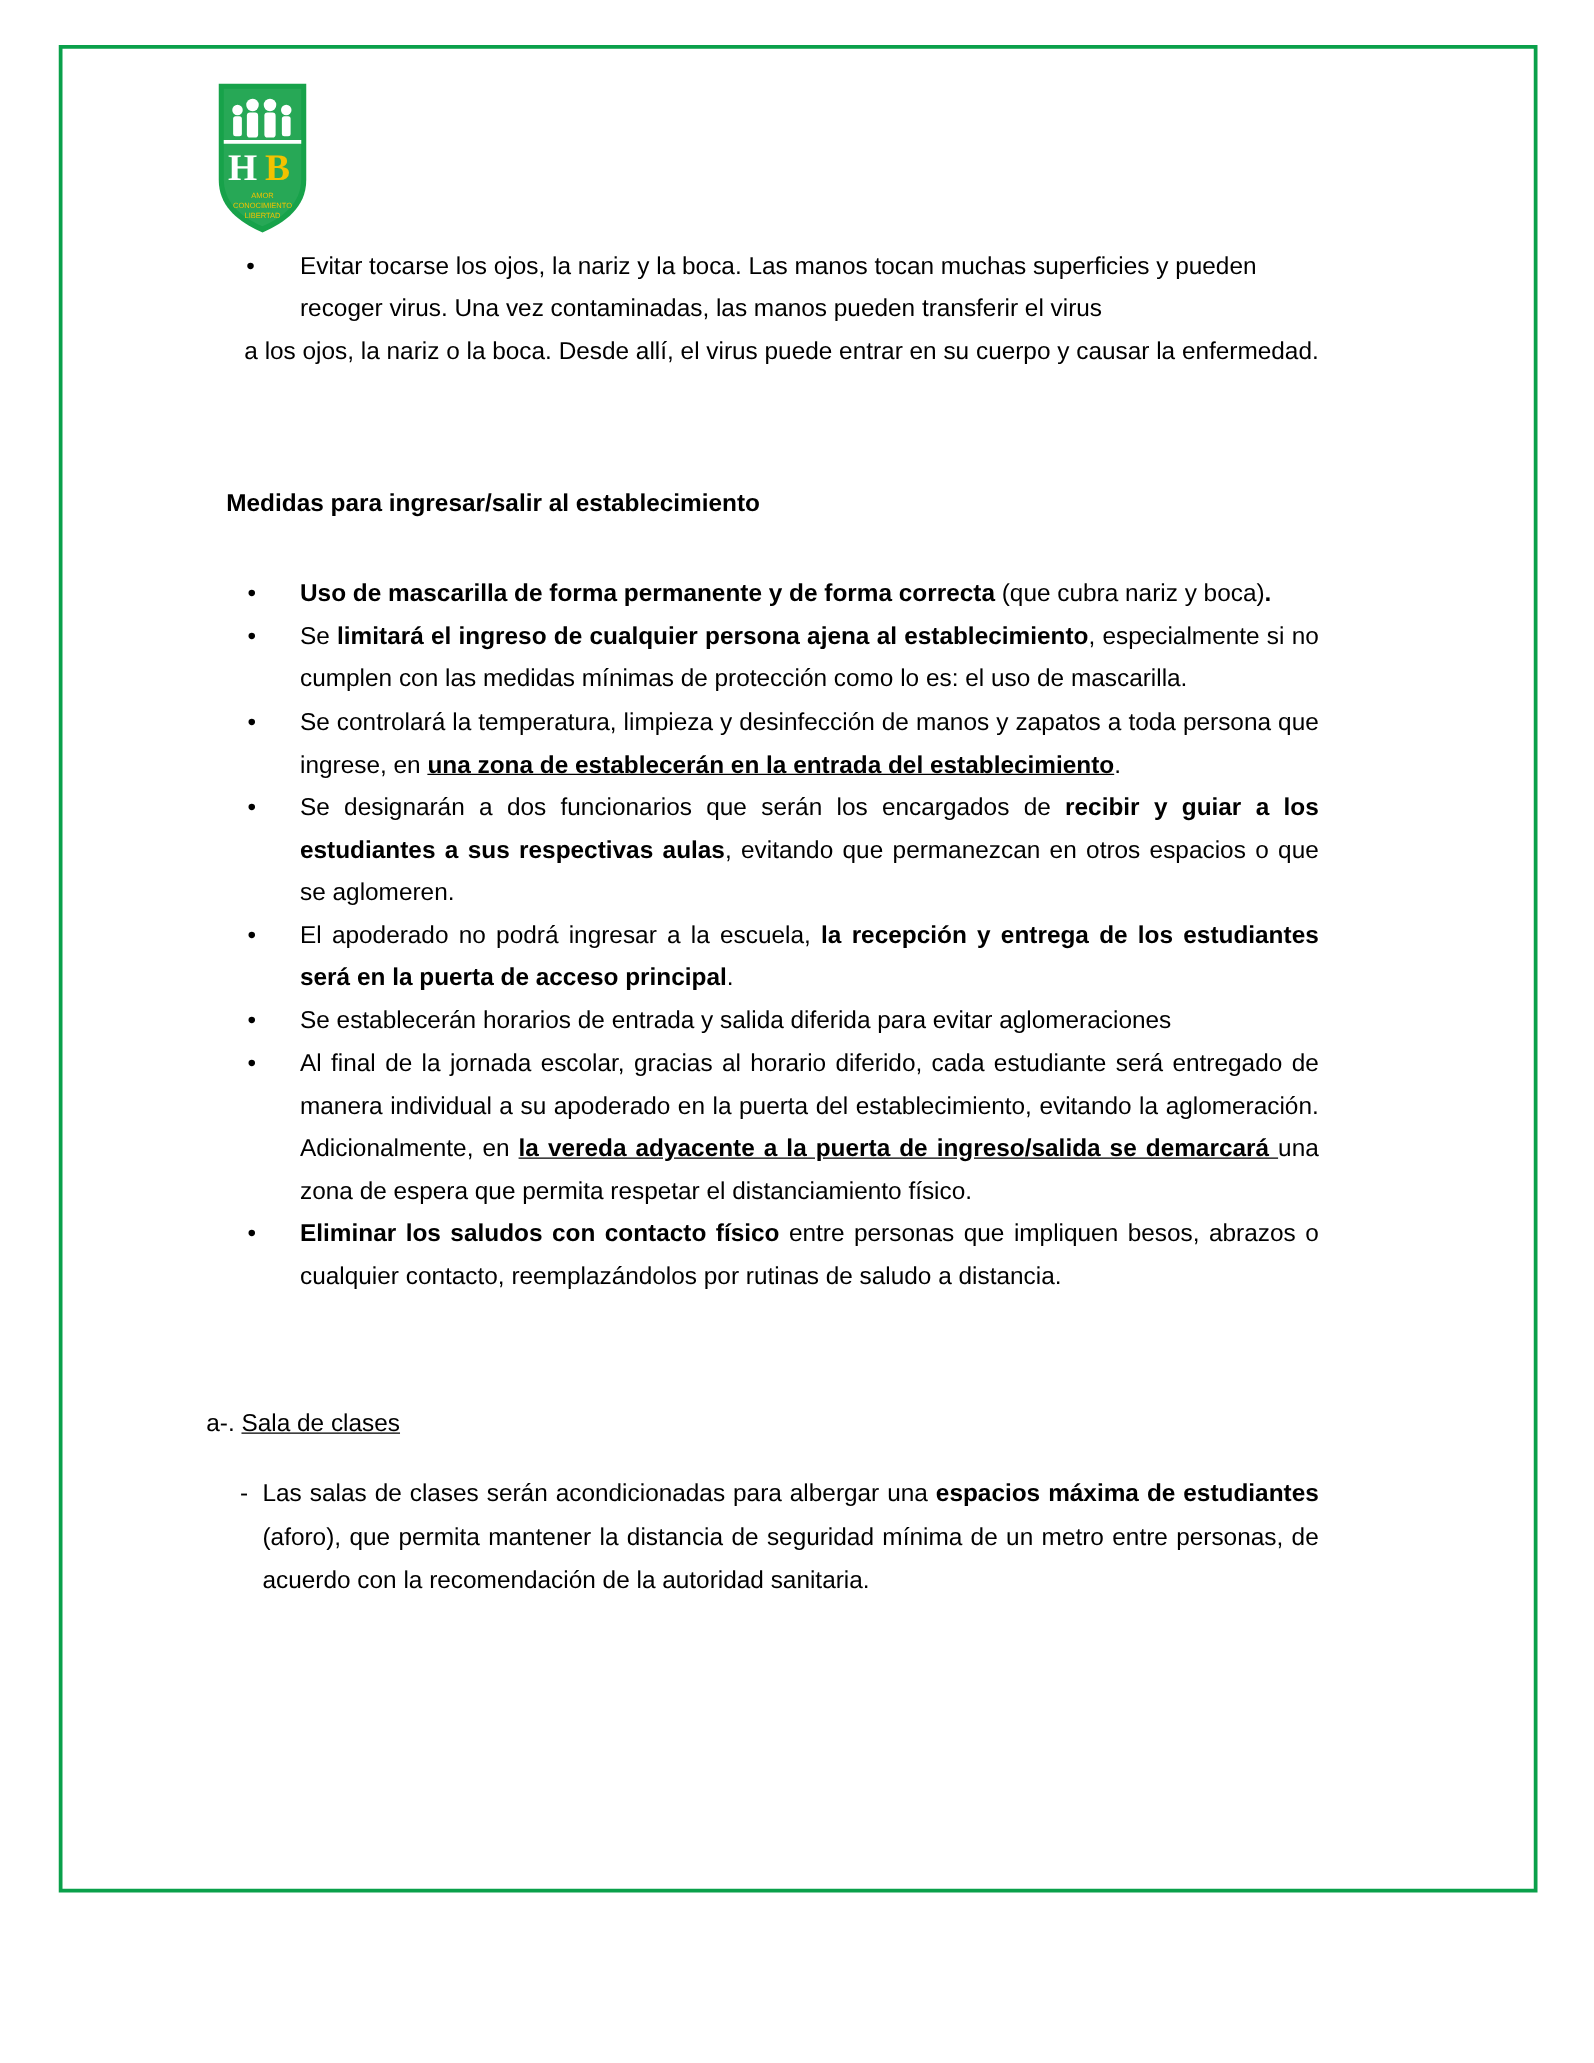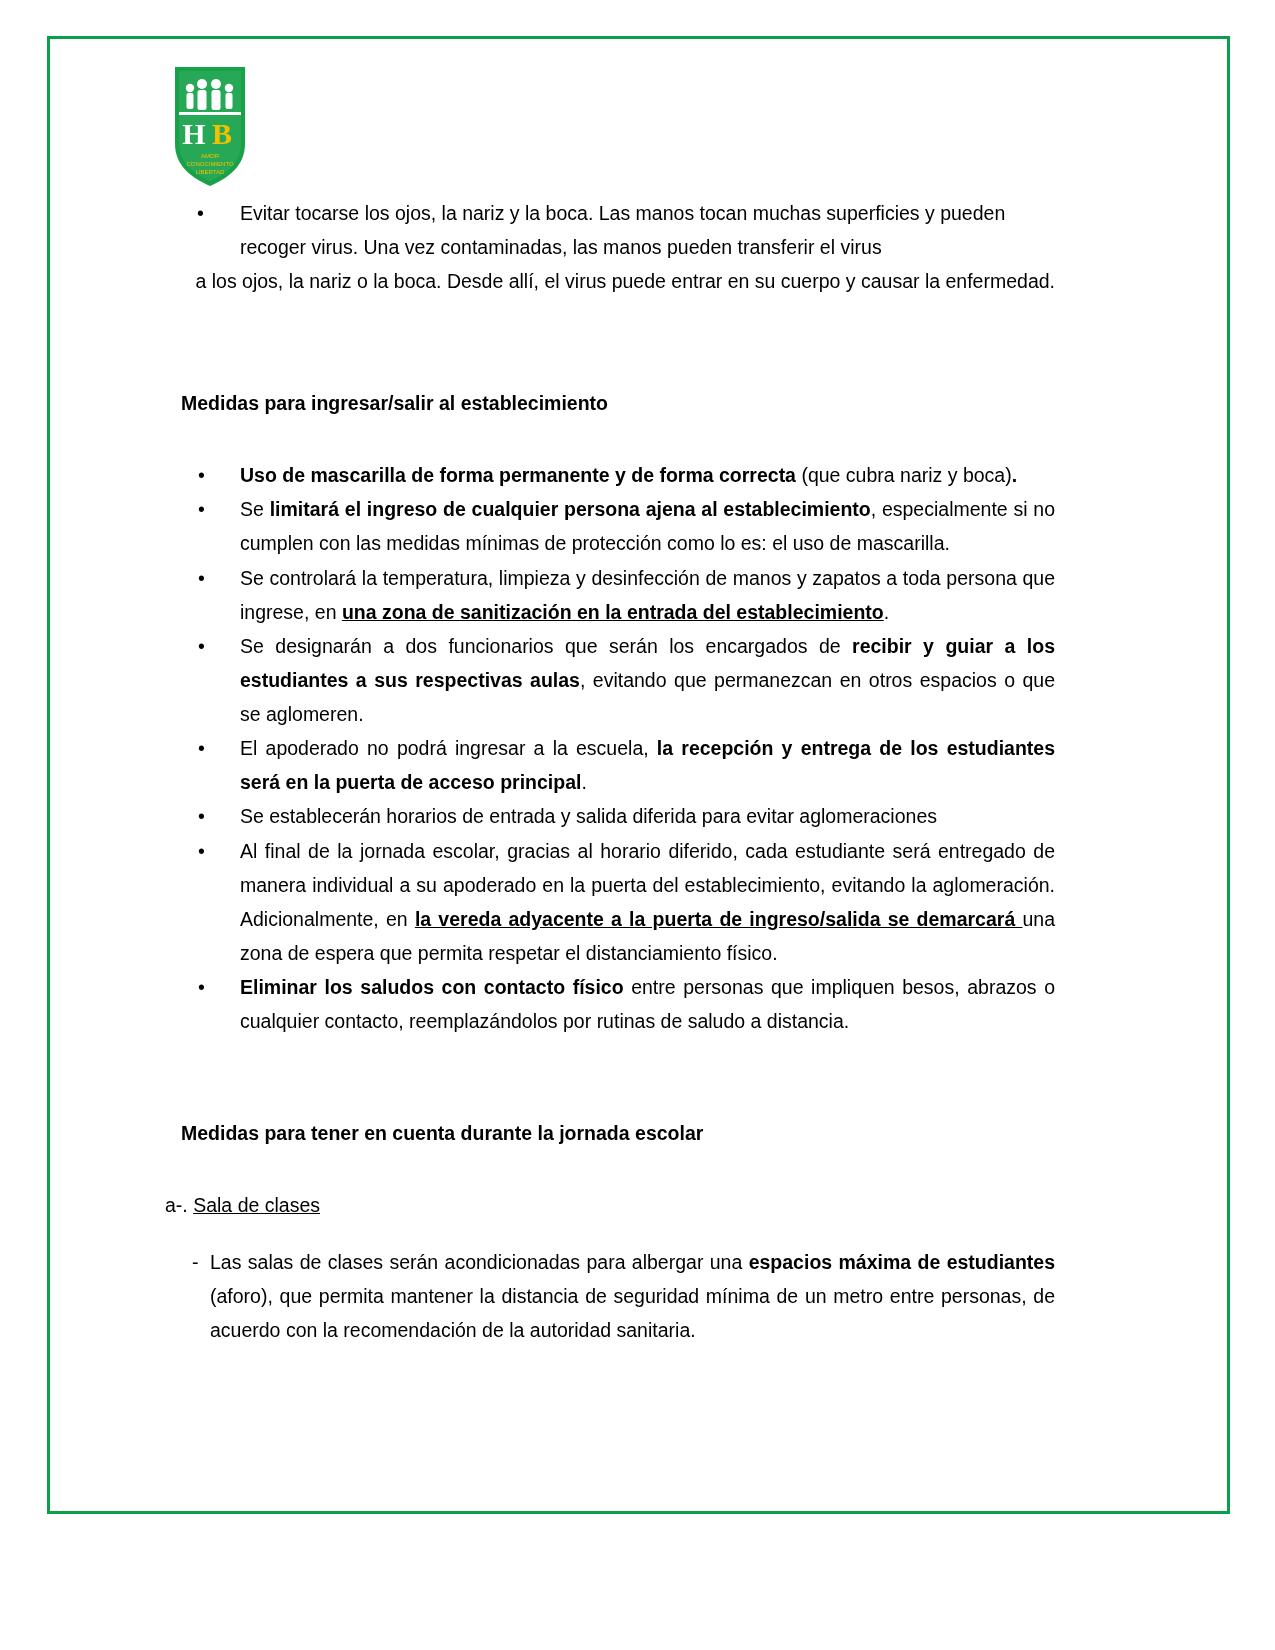--- a/index.html
+++ b/index.html
@@ -166,31 +166,30 @@
 
   <div class="content" style="top: 370px;">
 
     <h2 class="heading">Medidas para ingresar/salir al establecimiento</h2>
 
     <div class="gap-sm"></div>
 
     <ul class="bl" id="section1-list">
         <li><span class="dot">•</span><span><b>Uso de mascarilla de forma permanente y de forma correcta</b></span><span> (que cubra nariz y boca)</span><span><b>.</b></span></li>
         <li><span class="dot">•</span><span>Se </span><span><b>limitará el ingreso de cualquier persona ajena al establecimiento</b></span><span>, especialmente si no cumplen con las medidas mínimas de protección como lo es: el uso de mascarilla.</span></li>
-        <li><span class="dot">•</span><span>Se controlará la temperatura, limpieza y desinfección de manos y zapatos a toda persona que ingrese, en </span><span><b><u>una zona de sanitización en la entrada del establecimiento</u></b></span><span>.</span></li>
+        <li><span class="dot">•</span><span>Se controlará la temperatura, limpieza y desinfección de manos y zapatos a toda persona que ingrese, en </span><span><b><u>una zona de establecerán en la entrada del establecimiento</u></b></span><span>.</span></li>
         <li><span class="dot">•</span><span>Se designarán a dos funcionarios que serán los encargados de </span><span><b>recibir y guiar a los estudiantes a sus respectivas aulas</b></span><span>, evitando que permanezcan en otros espacios o que se aglomeren.</span></li>
         <li><span class="dot">•</span><span>El apoderado no podrá ingresar a la escuela, </span><span><b>la recepción y entrega de los estudiantes será en la puerta de acceso principal</b></span><span>.</span></li>
         <li><span class="dot">•</span><span>Se establecerán horarios de entrada y salida diferida para evitar aglomeraciones</span></li>
         <li><span class="dot">•</span><span>Al final de la jornada escolar, gracias al horario diferido, cada estudiante será entregado de manera individual a su apoderado en la puerta del establecimiento, evitando la aglomeración.  Adicionalmente, en </span><span><b><u>la vereda adyacente a la puerta de ingreso/salida se demarcará </u></b></span><span>una zona de espera que permita respetar el distanciamiento físico.</span></li>
         <li><span class="dot">•</span><span><b>Eliminar los saludos con contacto físico</b></span><span> entre personas que impliquen besos, abrazos o cualquier contacto, reemplazándolos por rutinas de saludo a distancia.</span></li>
       </ul>
 
     <div class="gap-lg"></div>
 
-    <h2 class="heading">Medidas para tener en cuenta durante la jornada escolar</h2>
 
     <div class="gap-sm"></div>
 
     <div class="para">
       <span>a-. </span><span class="sub-underline">Sala de clases</span>
     </div>
 
     <div class="gap-sm"></div>
 
     <div id="section2-dash-list">

